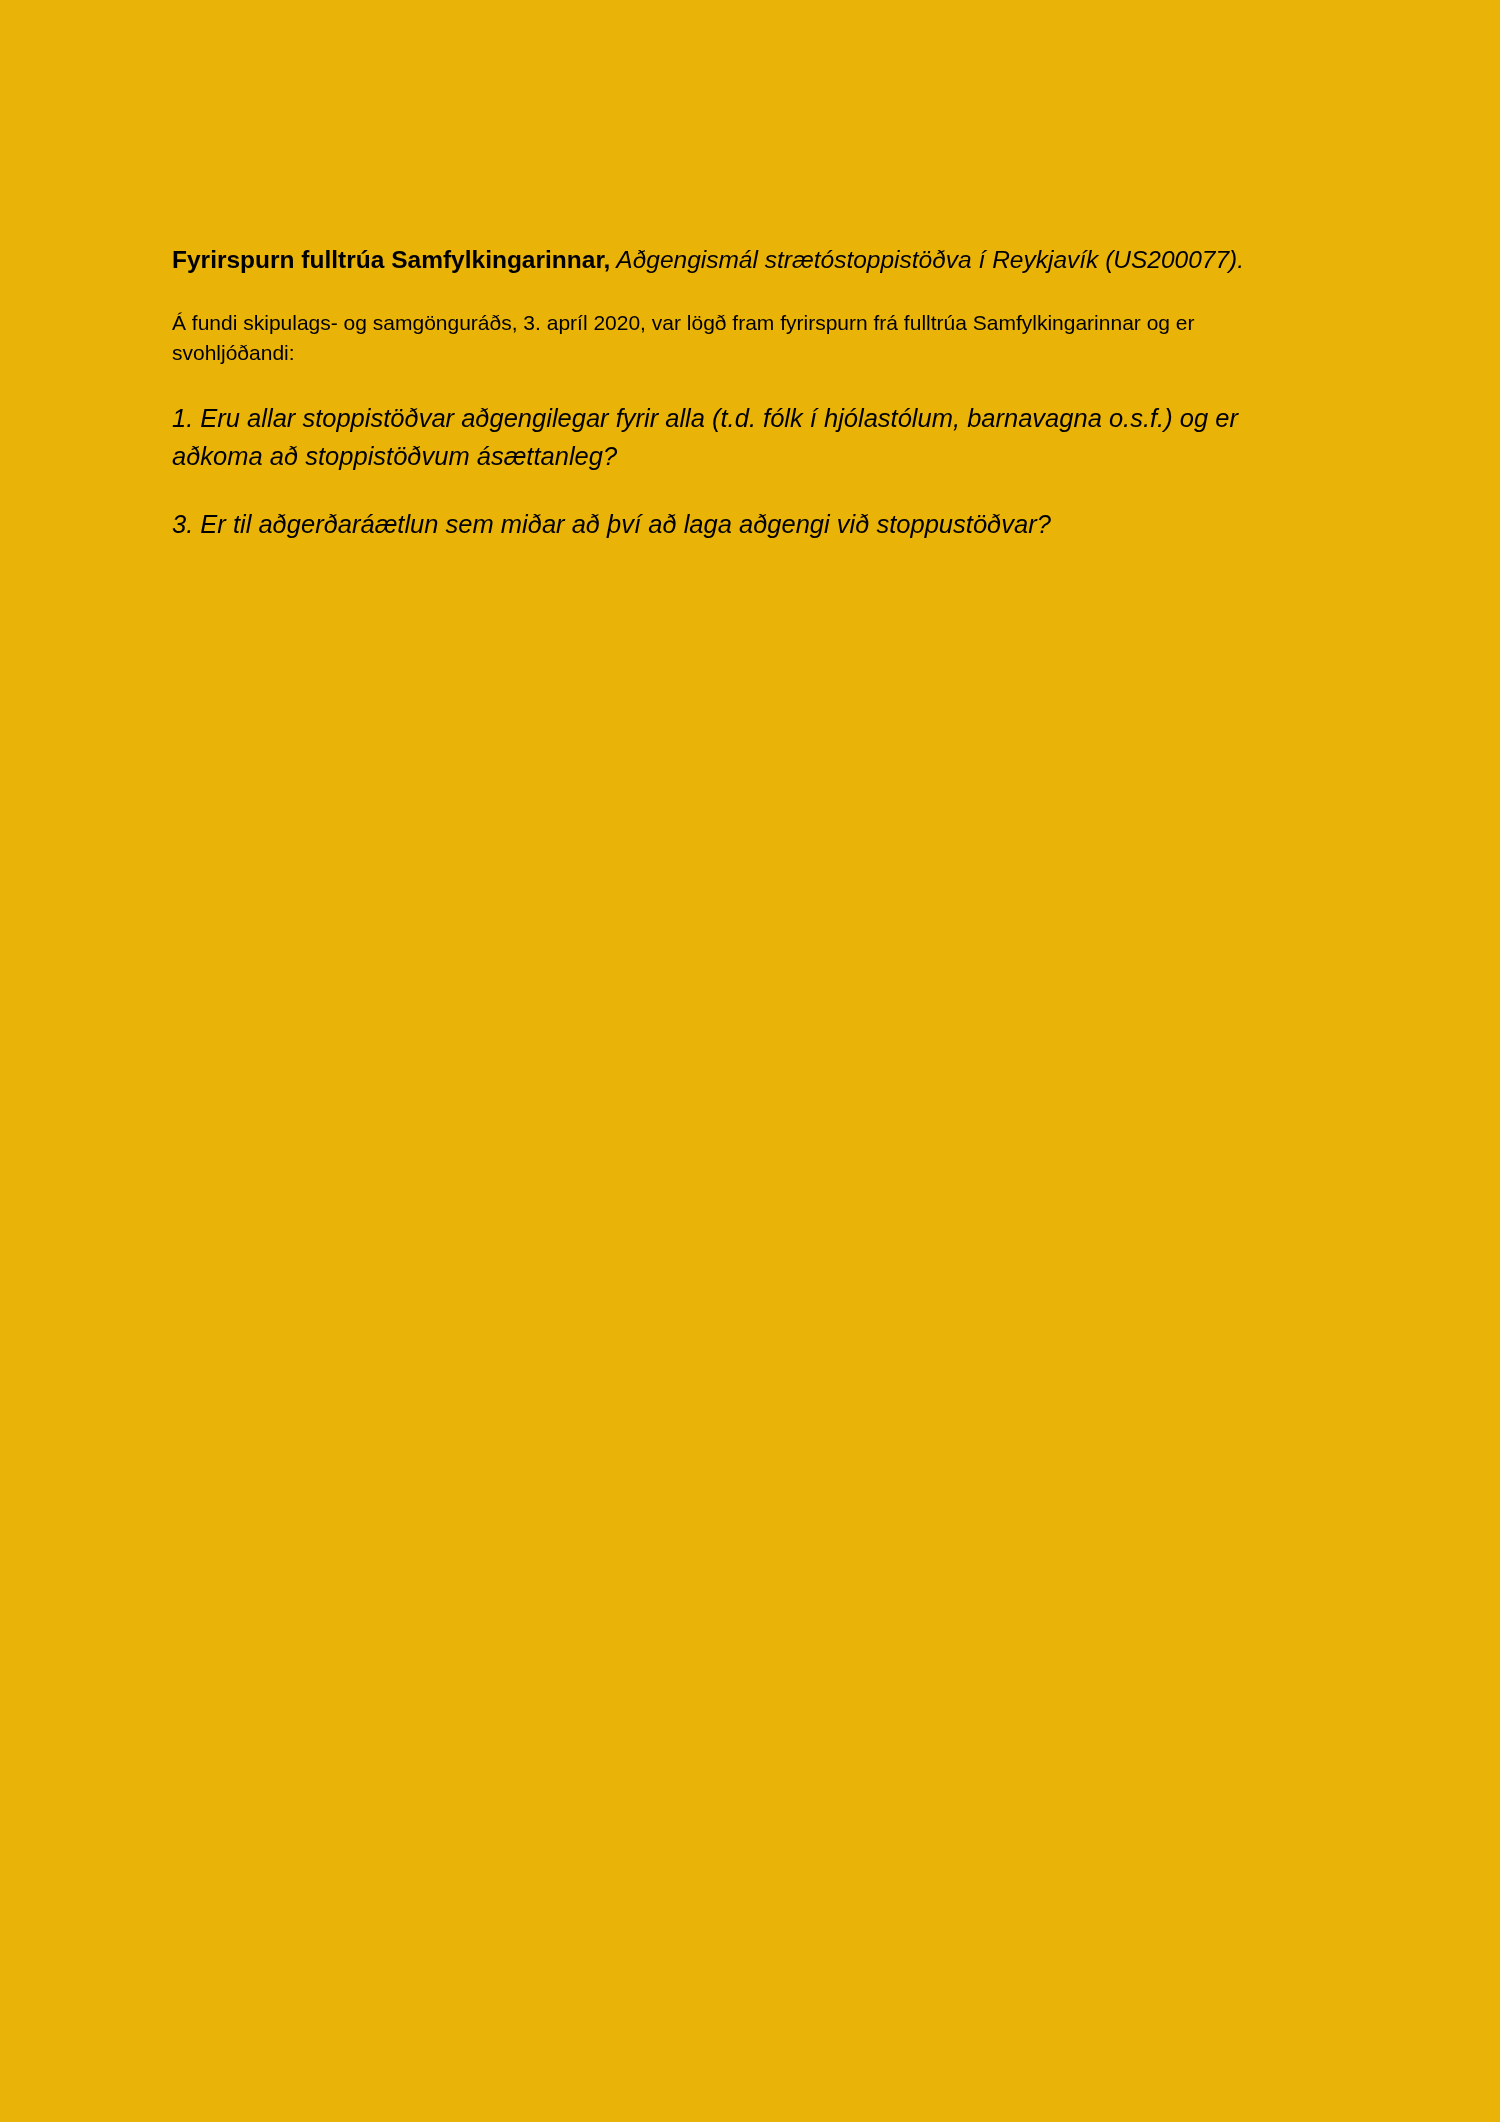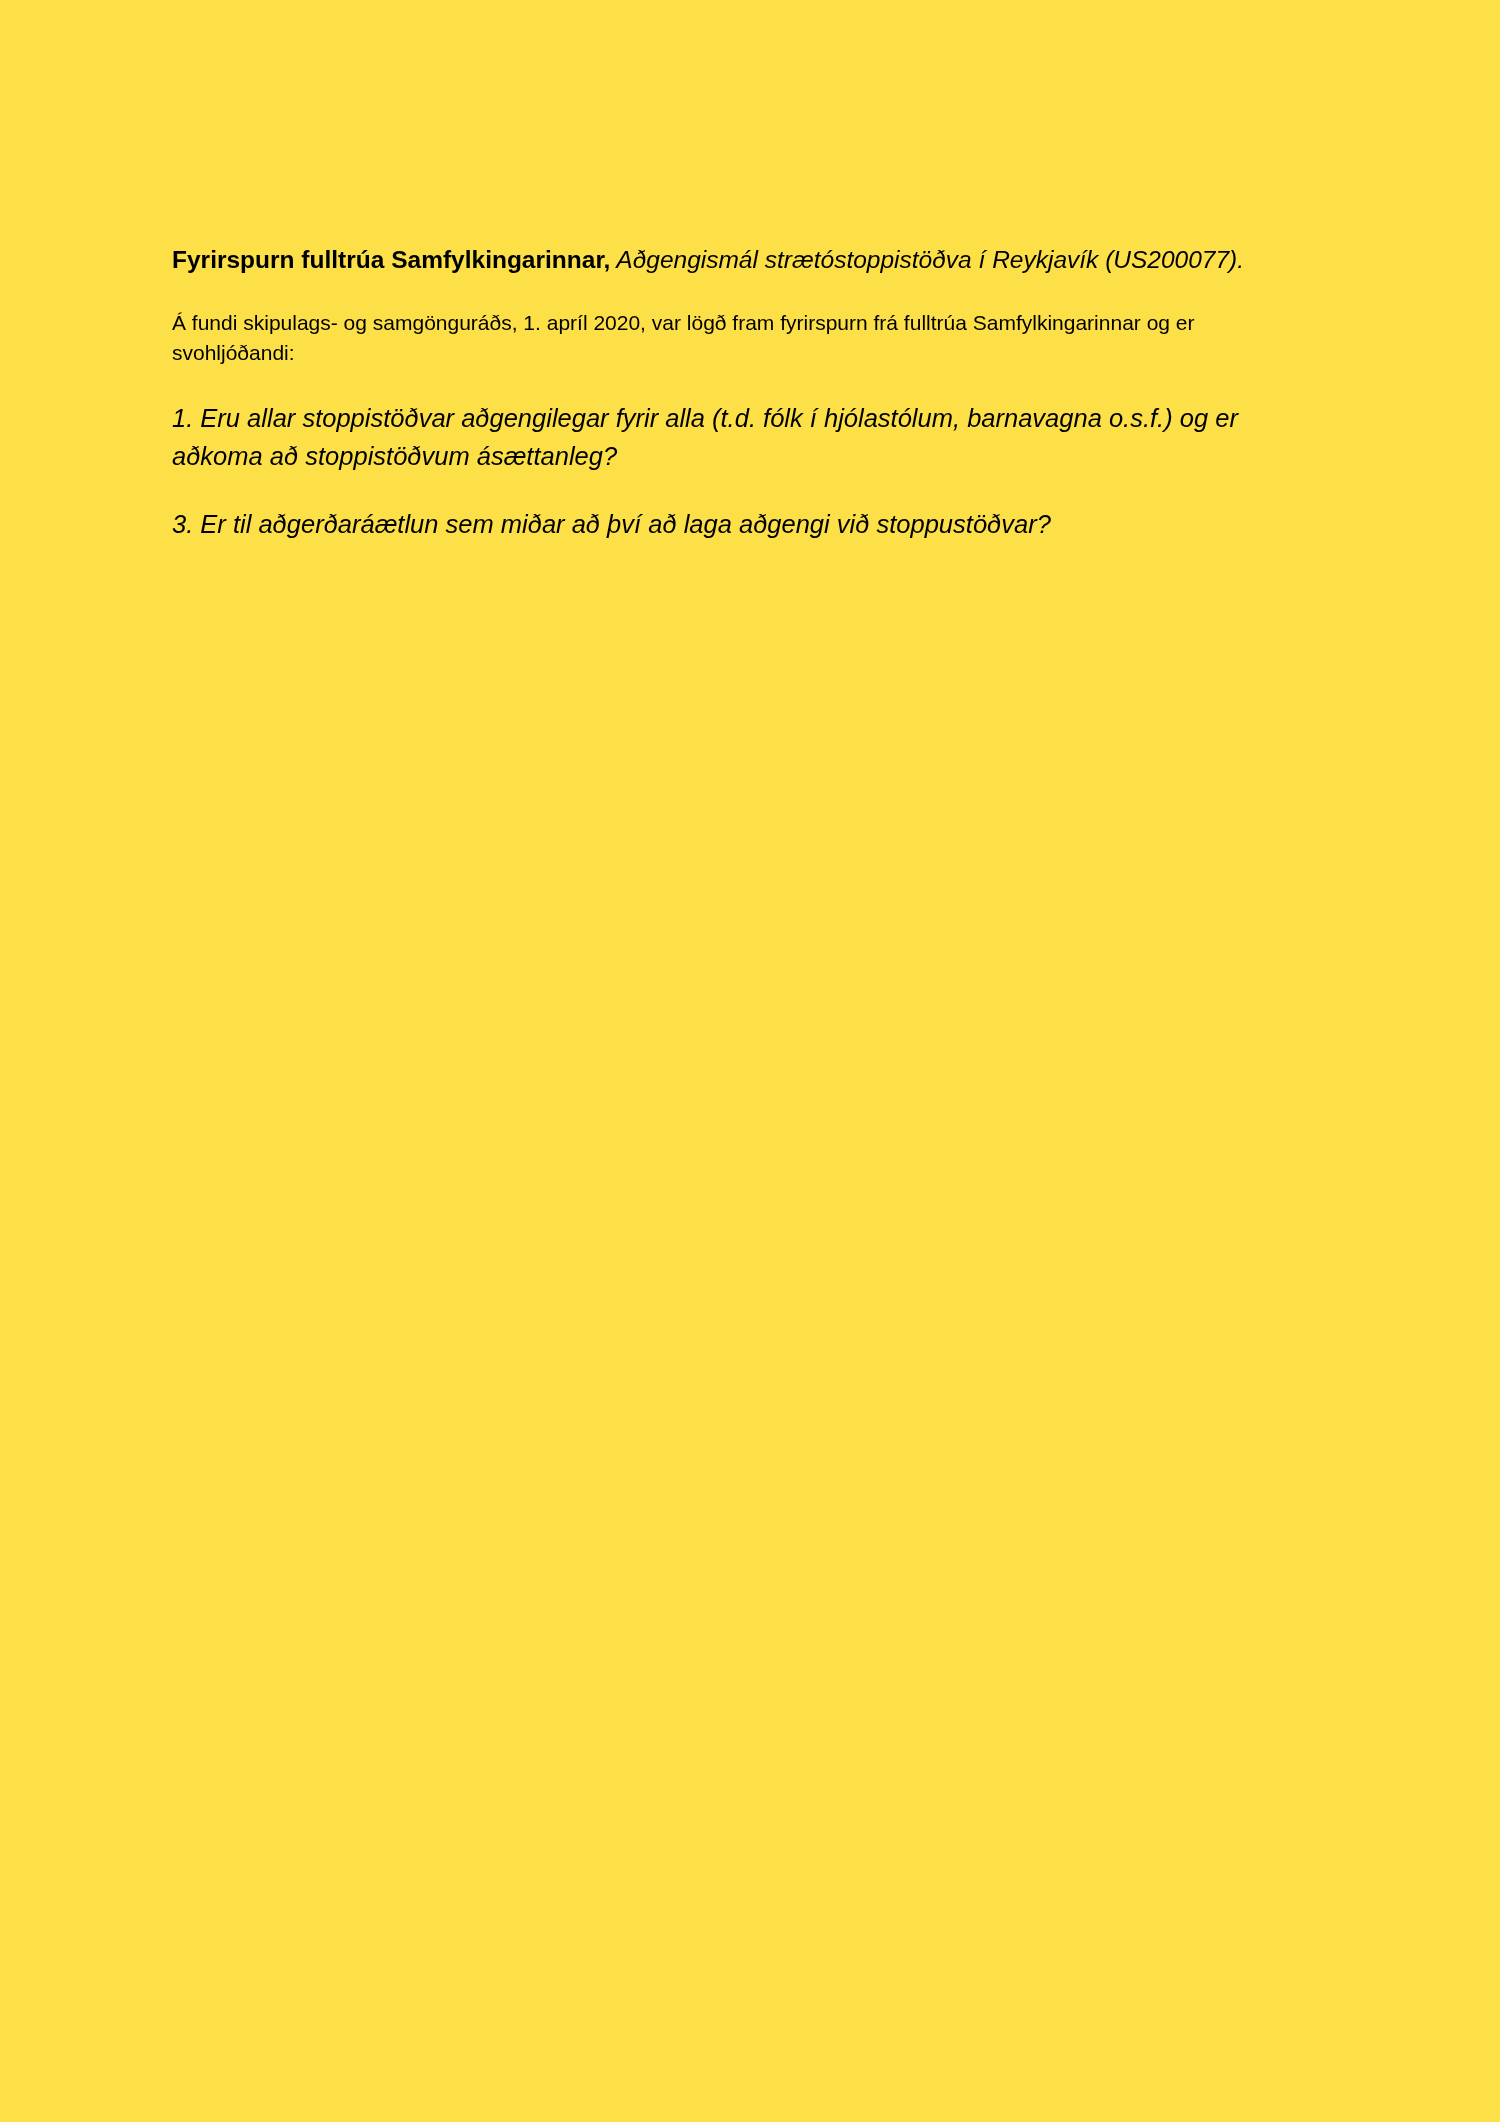--- a/index.html
+++ b/index.html
@@ -11,21 +11,21 @@
     width: 1500px;
     height: 2122px;
     font-family: "Liberation Sans", sans-serif;
     color: #000000;
     -webkit-font-smoothing: antialiased;
   }
   .page {
     position: relative;
     width: 1500px;
     height: 2122px;
-    background: #fde047;
+    background: #eab308;
     box-sizing: border-box;
   }
   .content {
     position: absolute;
     left: 172px;
     top: 243px;
     width: 1120px;
   }
   .title-block {
     font-size: 24.5px;
@@ -60,21 +60,21 @@
 </head>
 <body>
 
 <div class="page">
   <div class="content">
 
     <div class="title-block">
       <span class="title-strong"> Fyrirspurn fulltrúa Samfylkingarinnar,</span><span class="title-italic"> Aðgengismál strætóstoppistöðva í Reykjavík (US200077).</span>
     </div>
 
-    <div class="intro">Á fundi skipulags- og samgönguráðs, 1. apríl 2020, var lögð fram fyrirspurn frá fulltrúa Samfylkingarinnar og er svohljóðandi:</div>
+    <div class="intro">Á fundi skipulags- og samgönguráðs, 3. apríl 2020, var lögð fram fyrirspurn frá fulltrúa Samfylkingarinnar og er svohljóðandi:</div>
 
     <div class="qblock">
       <p>1. Eru allar stoppistöðvar aðgengilegar fyrir alla (t.d. fólk í hjólastólum, barnavagna o.s.f.) og er aðkoma að stoppistöðvum ásættanleg?</p>
     </div>
 
     <div class="gap"></div>
 
     <div class="qblock">
       <p>3. Er til aðgerðaráætlun sem miðar að því að laga aðgengi við stoppustöðvar?</p>
     </div>

